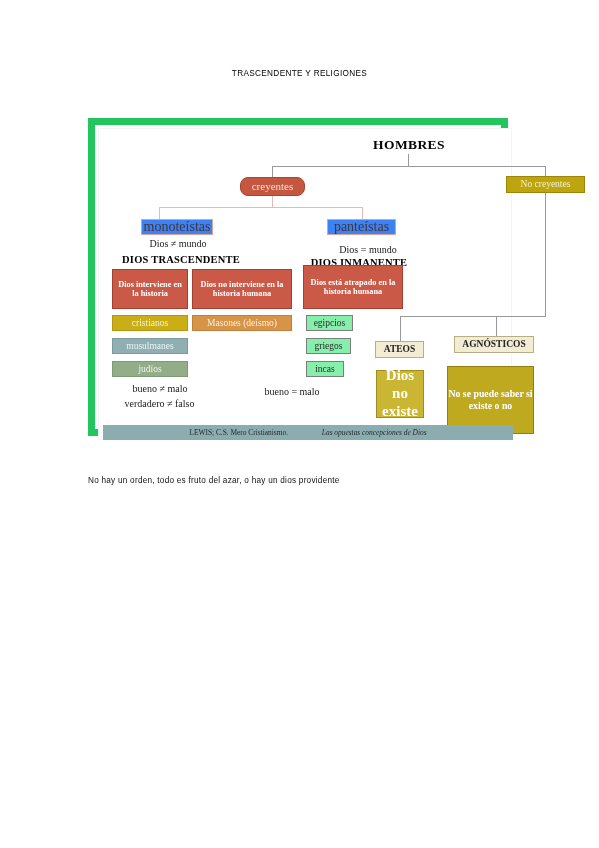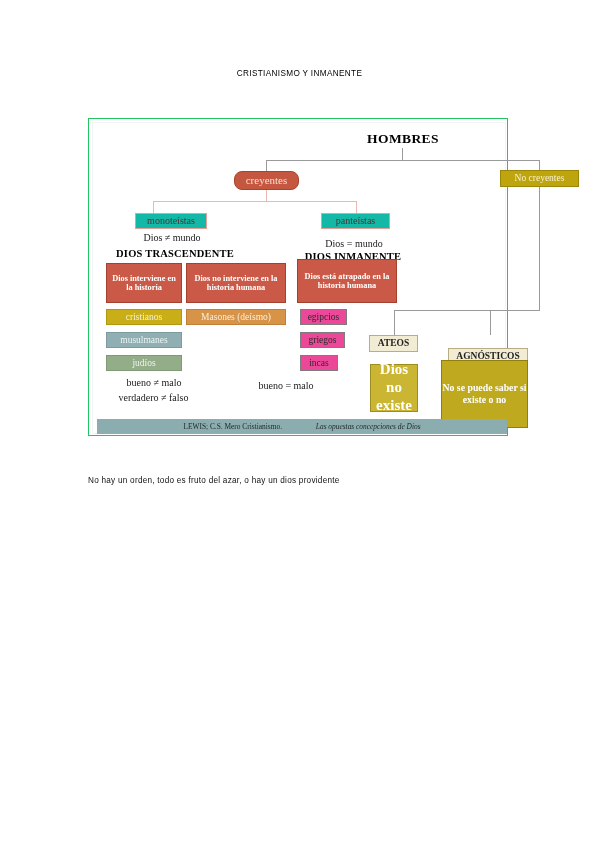--- a/index.html
+++ b/index.html
@@ -30,21 +30,21 @@
   }
 
   
   #figure {
     position: absolute;
     left: 88px;
     top: 118px;
     width: 420px;
     height: 318px;
     background: #ffffff;
-    border: 1px solid #22c55e;
+    border: 7px solid #22c55e;
     box-sizing: border-box;
     padding-left: 36px;
   }
   #figure-inner {
     position: absolute;
     left: 3px;
     top: 3px;
     width: 414px;
     height: 312px;
     background: #ffffff;
@@ -87,25 +87,25 @@
     font-size: 11px;
   }
   .box-nocreyentes {
     background: #bfa50d;
     border: 1px solid #9c8608;
     color: #f6f0cf;
     font-family: "Liberation Serif", serif;
     font-size: 9.5px;
   }
   .box-pink {
-    background: #14b8a6;
+    background: #3b82f6;
     border: 1px solid #e0a197;
     color: #4a3330;
     font-family: "Liberation Serif", serif;
-    font-size: 10px;
+    font-size: 14px;
   }
   .box-red {
     background: #ca5a47;
     border: 1.5px solid #a4402f;
     color: #ffffff;
     font-family: "Liberation Serif", serif;
     font-weight: bold;
     font-size: 8.3px;
     padding: 2px;
   }
@@ -131,21 +131,21 @@
     font-size: 9.5px;
   }
   .box-sage {
     background: #92ad88;
     border: 1px solid #7f9b75;
     color: #f0f4ee;
     font-family: "Liberation Serif", serif;
     font-size: 9.5px;
   }
   .box-gray {
-    background: #ec4899;
+    background: #86efac;
     border: 1.5px solid #7d7d7d;
     color: #2b2b2b;
     font-family: "Liberation Serif", serif;
     font-size: 9.5px;
   }
   .box-cream {
     background: #f3ecd4;
     border: 1.5px solid #b9ae82;
     color: #222222;
     font-family: "Liberation Serif", serif;
@@ -212,21 +212,21 @@
     width: 480px;
     font-family: "Liberation Sans", sans-serif;
     font-size: 8.2px;
     letter-spacing: 0.25px;
     color: #111111;
   }
 </style>
 </head>
 <body>
 
-<div id="doc-title">CRISTIANISMO Y INMANENTE</div>
+<div id="doc-title">TRASCENDENTE Y RELIGIONES</div>
 
 <div id="figure">
   <div id="figure-inner">
 
     <div class="node" id="hombres">HOMBRES</div>
 
     <div class="line" style="left:309px; top:25px; width:1px; height:12px;"></div>
     <div class="line" style="left:173px; top:37px; width:274px; height:1px;"></div>
     <div class="line" style="left:173px; top:37px; width:1px; height:12px;"></div>
     <div class="line" style="left:446px; top:37px; width:1px; height:11px;"></div>
@@ -237,21 +237,21 @@
 
     <div class="line pink" style="left:173px; top:67px; width:1px; height:11px;"></div>
     <div class="line pink" style="left:60px; top:78px; width:204px; height:1px;"></div>
     <div class="line pink" style="left:60px; top:78px; width:1px; height:12px;"></div>
     <div class="line pink" style="left:263px; top:78px; width:1px; height:12px;"></div>
 
     <div class="node box-pink" style="left:42px; top:90px; width:72px; height:16px;">monoteístas</div>
     <div class="node box-pink" style="left:228px; top:90px; width:69px; height:16px;">panteístas</div>
 
     <div class="node plain" style="left:34px; top:108px; width:90px; height:14px;">Dios ≠ mundo</div>
-    <div class="node plain" style="left:220px; top:114px; width:82px; height:14px;">Dios = mundo</div>
+    <div class="node plain" style="left:228px; top:114px; width:82px; height:14px;">Dios = mundo</div>
 
     <div class="node heading-caps" style="left:22px; top:124px; width:120px; height:14px;">DIOS TRASCENDENTE</div>
     <div class="node heading-caps" style="left:199px; top:127px; width:122px; height:14px;">DIOS INMANENTE</div>
 
     <div class="node box-red" style="left:13px; top:140px; width:76px; height:40px;">Dios interviene en la historia</div>
     <div class="node box-red" style="left:93px; top:140px; width:100px; height:40px;">Dios no interviene en la historia humana</div>
     <div class="node box-red" style="left:204px; top:136px; width:100px; height:44px;">Dios está atrapado en la historia humana</div>
 
     <div class="node box-olive" style="left:13px; top:186px; width:76px; height:16px;">cristianos</div>
     <div class="node box-orange" style="left:93px; top:186px; width:100px; height:16px;">Masones (deísmo)</div>
@@ -265,21 +265,21 @@
     <div class="node plain" style="left:16px; top:253px; width:90px; height:14px;">bueno ≠ malo</div>
     <div class="node plain" style="left:8px; top:268px; width:105px; height:14px;">verdadero ≠ falso</div>
     <div class="node plain" style="left:148px; top:256px; width:90px; height:14px;">bueno = malo</div>
 
     <div class="line" style="left:446px; top:64px; width:1px; height:123px;"></div>
     <div class="line" style="left:301px; top:187px; width:146px; height:1px;"></div>
     <div class="line" style="left:301px; top:187px; width:1px; height:25px;"></div>
     <div class="line" style="left:397px; top:187px; width:1px; height:25px;"></div>
 
     <div class="node box-cream" style="left:276px; top:212px; width:49px; height:17px;">ATEOS</div>
-    <div class="node box-cream" style="left:355px; top:225px; width:80px; height:17px;">AGNÓSTICOS</div>
+    <div class="node box-cream" style="left:355px; top:207px; width:80px; height:17px;">AGNÓSTICOS</div>
 
     <div class="node box-gold" style="left:277px; top:241px; width:48px; height:48px;">Dios no existe</div>
     <div class="node box-gold-dark" style="left:348px; top:237px; width:87px; height:68px;">No se puede saber si existe o no</div>
 
     <div id="caption-bar">
       <div id="caption-text"><span>LEWIS; C.S. Mero Cristianismo. </span><i>Las opuestas concepciones de Dios</i></div>
     </div>
 
   </div>
 </div>

